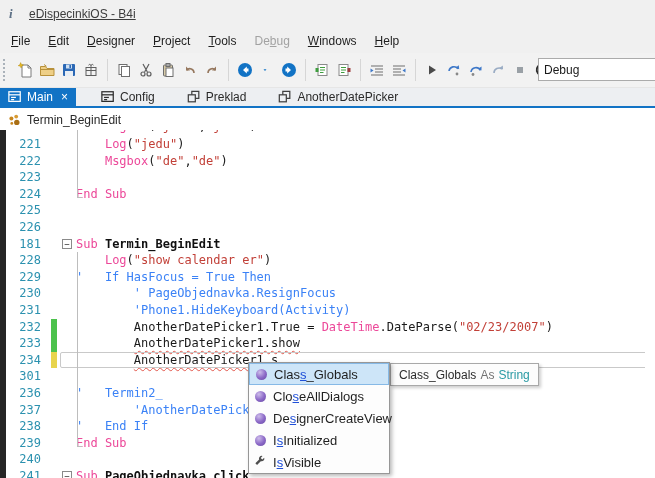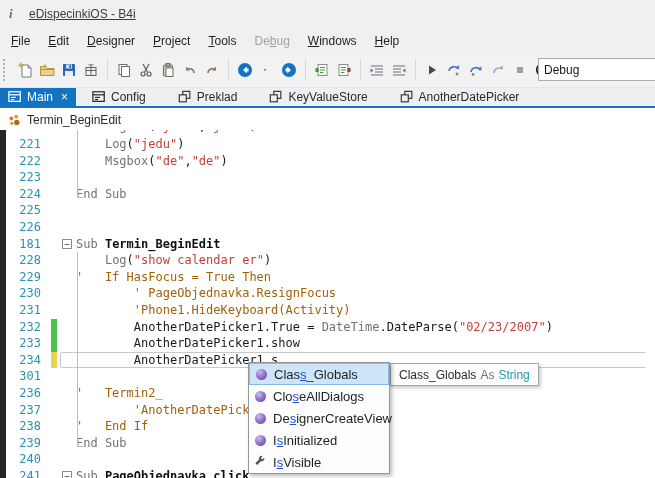--- a/index.html
+++ b/index.html
@@ -24,21 +24,21 @@
   .tb-group { display:flex; align-items:center; padding:0 2px; }
   .tb-sep { width:1px; height:22px; background:#D6D6D6; margin:0 3px; }
   .tb-btn { width:22px; height:22px; display:flex; align-items:center; justify-content:center; border-radius:2px; }
   .tb-btn svg { display:block; }
   .combo { position:absolute; right:-2px; top:5px; width:119px; height:23px; background:#fff; border:1px solid #ABABAB; font-size:12px; color:#1A1A1A; display:flex; align-items:center; padding-left:5px; }
 
   
   .tabstrip { position:absolute; left:0; top:88px; width:655px; height:20px; background:#EDEFF2; display:flex; align-items:stretch; border-bottom:2px solid #1273C5; }
   .tab { display:flex; align-items:center; font-size:12px; color:#2A2A2A; padding:0 8px; margin-right:16px; cursor:default; white-space:nowrap; }
   .tab .ticon { margin-right:5px; display:flex; }
-  .tab.active { background:#1273C5; color:#fff; margin-right:8px;text-align:right; }
+  .tab.active { background:#1273C5; color:#fff; margin-right:17px;text-align:right; }
   .tab .close-x { margin-left:8px; font-size:12px; line-height:1; color:#fff; }
 
   
   .breadcrumb { position:absolute; left:0; top:110px; width:655px; height:20px; background:#fff; display:flex; align-items:center; padding-left:7px; }
   .breadcrumb .btext { font-size:12px; color:#2A2A2A; margin-left:6px; }
 
   
   .editor { position:absolute; left:0; top:130px; width:645px; height:348px; background:#fff; overflow:hidden; }
   .left-strip { position:absolute; left:0; top:0; width:6px; height:348px; background:#262626; }
   .lines { position:absolute; left:6px; top:0; width:649px; }
@@ -46,26 +46,26 @@
   .line.partial { height:6px; overflow:hidden; }
   .line.partial .code, .line.partial .num { margin-top:-12px; }
   .num { width:44px; text-align:right; padding-right:9px; font:12px "DejaVu Sans Mono", monospace; line-height:16.6px; color:#2B91AF; flex:none; }
   .barcol { width:10px; flex:none; position:relative; }
   .bar-green, .bar-yellow { position:absolute; left:1px; top:0; width:6px; height:16.6px; }
   .bar-green { background:#4CC24C; }
   .bar-yellow { background:#E8D44D; }
   .foldcol { width:16px; flex:none; position:relative; }
   .fold-box { position:absolute; left:2px; top:3.5px; width:10px; height:10px; border:1px solid #8A8A8A; background:#fff; color:#333; font:9px/8px "DejaVu Sans Mono", monospace; text-align:center; }
   .code { flex:1; font:12px "DejaVu Sans Mono", monospace; line-height:16.6px; white-space:pre; color:#1A1A1A; }
-  .tk-kw { color:#737373; }
+  .tk-kw { color:#ec4899; }
   .tk-str { color:#C24038; }
-  .tk-cmt { color:#a16207;text-align:center; }
+  .tk-cmt { color:#3b82f6;text-align:center; }
   .tk-txt { color:#1A1A1A; }
   .tk-bold { color:#101010; font-weight:bold; }
-  .tk-sq { text-decoration-style:wavy; text-decoration-color:#E2574C; text-decoration-thickness:1px; text-underline-offset:3px;text-align:right; }
+  .tk-sq { text-decoration:underline; text-decoration-style:wavy; text-decoration-color:#E2574C; text-decoration-thickness:1px; text-underline-offset:3px;text-align:right; }
   .line.current::before { content:""; position:absolute; left:54px; right:1px; top:0; bottom:0; border:1px solid #C9C9C9; border-radius:2px; pointer-events:none; }
   .guide { position:absolute; border-left:1px solid #BDBDBD; width:5px; pointer-events:none; }
   .guide.tick { border-bottom:1px solid #BDBDBD; }
 
   
   .popup { position:absolute; left:248px; top:362px; width:142px; background:#FDFDFD; border:1px solid #979797; box-shadow:2px 2px 4px rgba(0,0,0,.28); z-index:5; }
   .pop-item { height:22px; display:flex; align-items:center; padding-left:4px; font-size:13px; color:#1F1F1F; }
   .pop-item.selected { background:#CDE5F8; border:1px solid #86B9E6; }
   .pop-ico { width:14px; height:14px; margin-right:6px; flex:none; display:flex; align-items:center; justify-content:center; }
   .orb { width:11px; height:11px; border-radius:50%; background:radial-gradient(circle at 35% 30%, #CDBCEA, #8A67C6 55%, #6C4FA8 95%); }
@@ -341,29 +341,20 @@
         <span>Config</span>
       </div>
       <div class="tab">
         <span class="ticon">
           <svg width="14" height="14" viewBox="0 0 16 16">
             <rect x="1.5" y="5.5" width="8" height="8" fill="none" stroke="#3E3E3E" stroke-width="1.4"></rect>
             <path d="M5.5 5.5V1.5h8v8h-4" fill="none" stroke="#3E3E3E" stroke-width="1.4"></path>
           </svg>
         </span>
         <span>Preklad</span>
-      </div>
-      <div class="tab">
-        <span class="ticon">
-          <svg width="14" height="14" viewBox="0 0 16 16">
-            <rect x="1.5" y="5.5" width="8" height="8" fill="none" stroke="#3E3E3E" stroke-width="1.4"></rect>
-            <path d="M5.5 5.5V1.5h8v8h-4" fill="none" stroke="#3E3E3E" stroke-width="1.4"></path>
-          </svg>
-        </span>
-        <span>KeyValueStore</span>
       </div>
       <div class="tab">
         <span class="ticon">
           <svg width="14" height="14" viewBox="0 0 16 16">
             <rect x="1.5" y="5.5" width="8" height="8" fill="none" stroke="#3E3E3E" stroke-width="1.4"></rect>
             <path d="M5.5 5.5V1.5h8v8h-4" fill="none" stroke="#3E3E3E" stroke-width="1.4"></path>
           </svg>
         </span>
         <span>AnotherDatePicker</span>
       </div>

